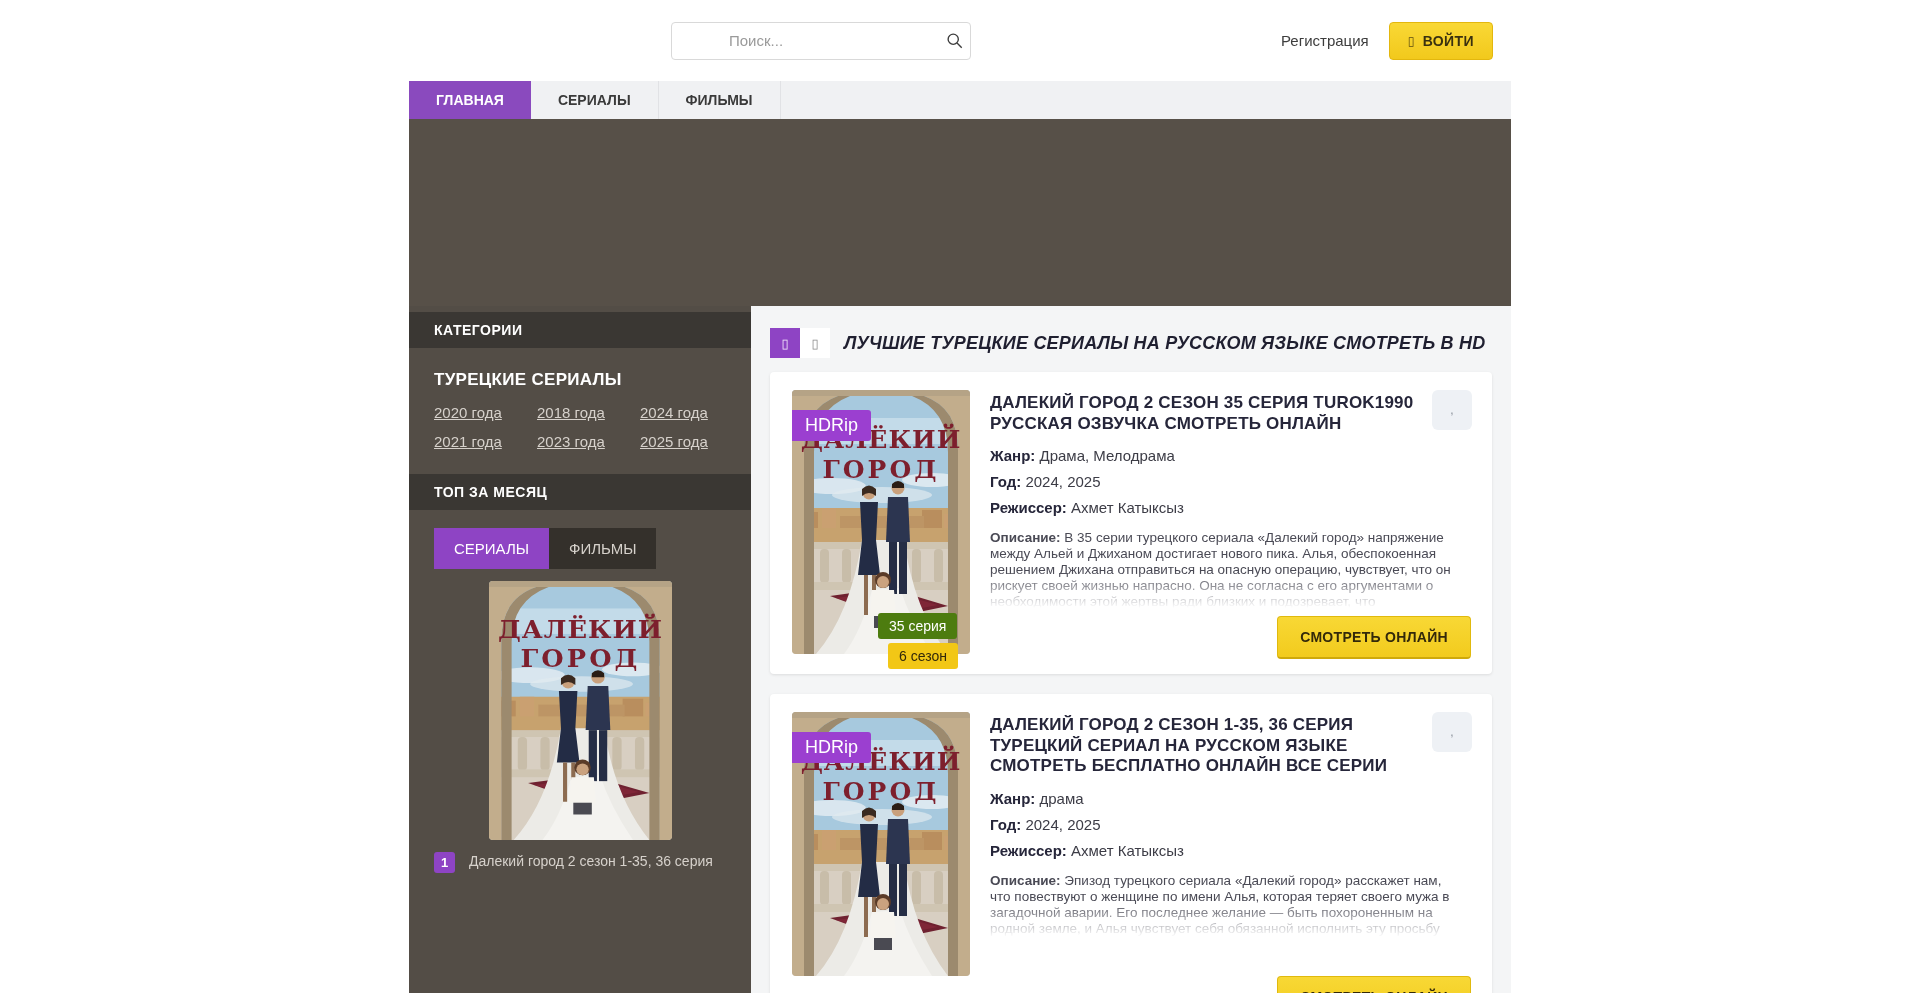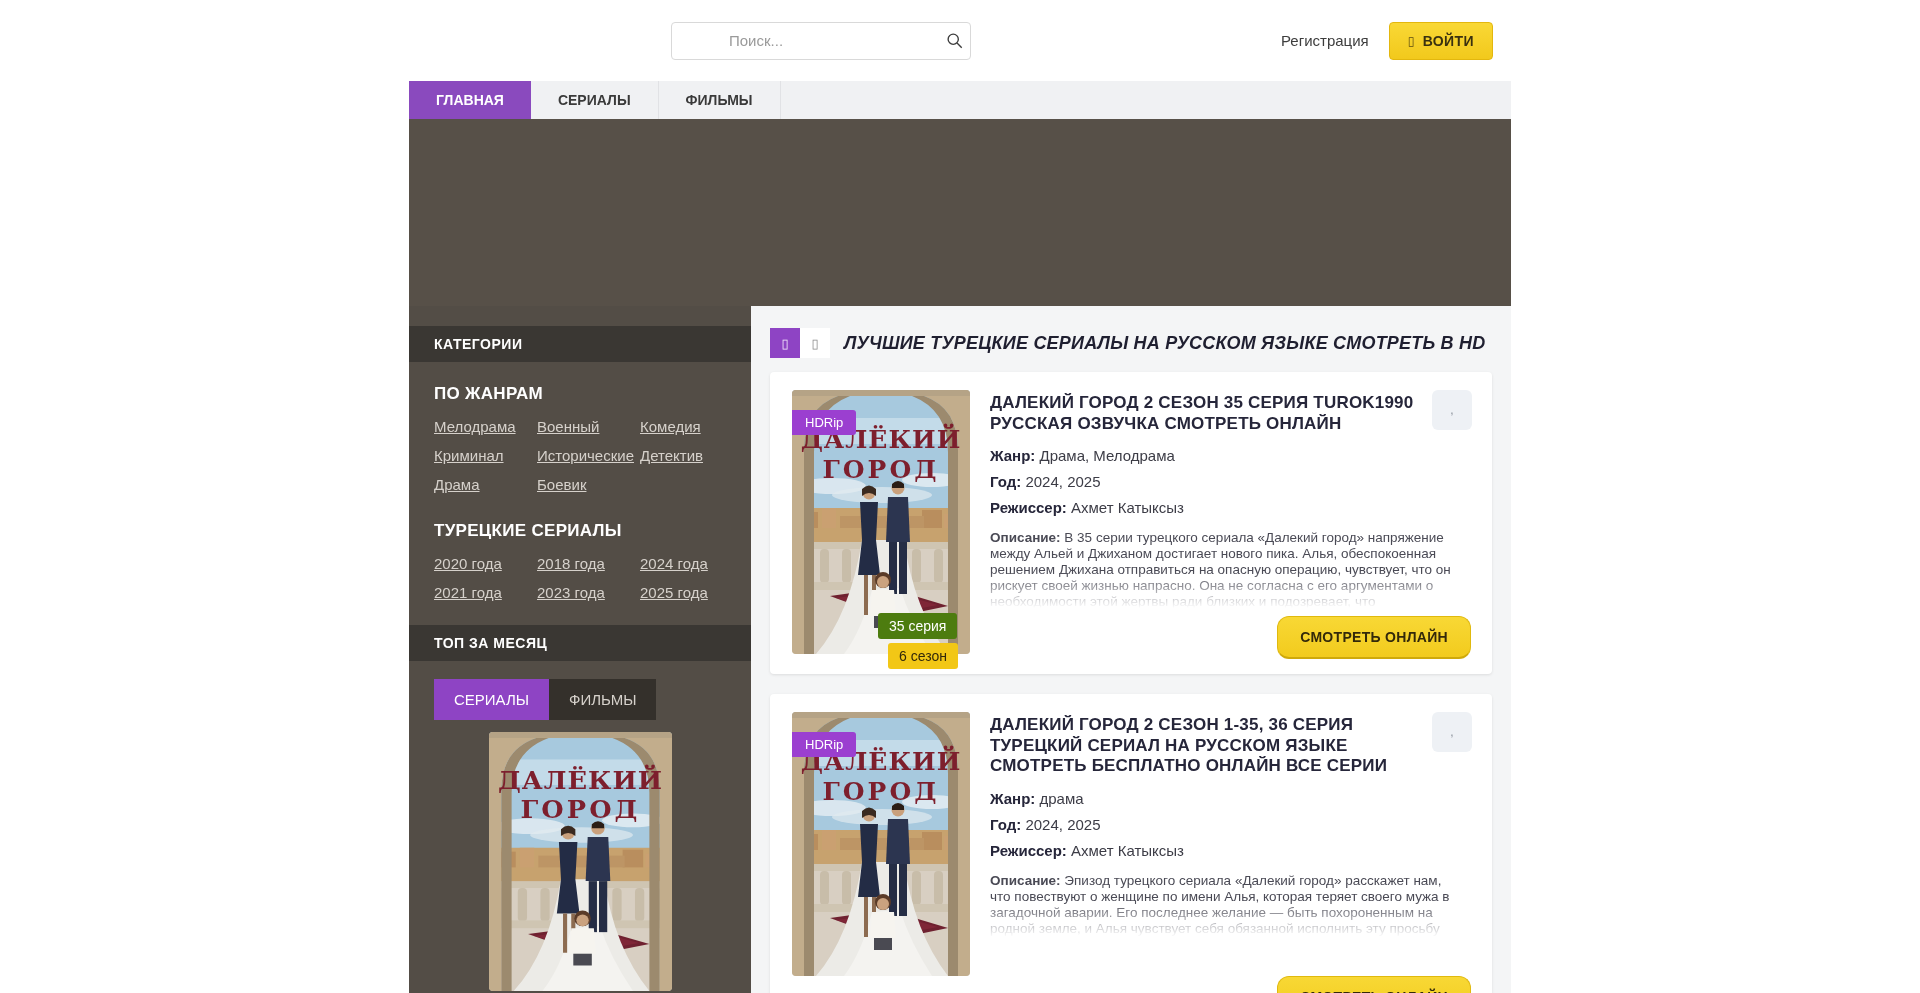--- a/index.html
+++ b/index.html
@@ -30,21 +30,21 @@
   .nav-item.active { background:#8a4abe; color:#fff; border-right:0; }
 
   
   .hero { height:187px; background:#575048; }
 
   
   .columns { display:flex; height:687px; }
   .sidebar { width:342px; background:#534d46; flex-shrink:0; }
   .side-bar-title { height:36px; background:#3a3733; color:#fff; font-weight:bold;
     font-size:14px; letter-spacing:.5px; display:flex; align-items:center; padding:0 25px;
-    margin-top:20px; }
+    margin-top:6px; }
   .side-section { padding:22px 25px 6px 25px; }
   .side-heading { color:#fff; font-weight:bold; font-size:17px; letter-spacing:.3px;
     margin-bottom:14px; }
   .link-grid { display:grid; grid-template-columns:103px 103px 1fr; row-gap:12px; }
   .side-link { color:#d6d1cb; font-size:15px; text-decoration:underline; }
   .top-tabs { display:flex; margin:18px 0 0 25px; }
   .top-tab { height:41px; padding:0 20px; display:flex; align-items:center; font-size:15px;
     color:#d6d1cb; background:#34302b; cursor:pointer; border:0; font-family:inherit; }
   .top-tab.active { background:#8e44c4; color:#fff; }
   .side-poster-wrap { width:183px; height:259px; margin:12px auto 0 auto; position:relative;
@@ -67,21 +67,21 @@
 
   .card { background:#fff; border-radius:4px; box-shadow:0 1px 3px rgba(0,0,0,.10);
     position:relative; padding:18px 20px 15px 22px; display:flex; gap:20px; }
   .card + .card { margin-top:20px; }
   .card-1 { height:302px; }
   .card-2 { height:340px; }
   .poster { width:178px; height:264px; border-radius:4px; overflow:hidden; position:relative;
     flex-shrink:0; }
   .poster svg, .side-poster-wrap svg { display:block; width:100%; height:100%; }
   .quality-badge { position:absolute; top:20px; left:0; background:#9b3fd0; color:#fff;
-    font-size:13px; padding:5px 13px; border-radius:0 3px 3px 0; }
+    font-size:18px; padding:5px 13px; border-radius:0 3px 3px 0; }
   .episode-badge { position:absolute; right:10px; bottom:40px; background:#4d7c0f; color:#fff;
     font-size:14px; padding:5px 11px; border-radius:3px; }
   .season-badge { position:absolute; right:10px; bottom:8px; background:#f2c716; color:#33290a;
     font-size:14px; padding:5px 11px; border-radius:3px; }
 
   .card-body { flex:1; min-width:0; padding-top:3px; }
   .card-title { font-size:17px; font-weight:bold; color:#26263a; line-height:1.22;
     letter-spacing:.2px; text-decoration:none; display:block; width:450px; }
   .meta { margin-top:13px; font-size:15px; color:#3c3c46; }
   .meta + .meta { margin-top:9px; }
@@ -90,21 +90,21 @@
     overflow:hidden; position:relative; }
   .desc-1 { max-height:78px; }
   .desc-2 { max-height:64px; }
   .desc::after { content:""; position:absolute; left:0; right:0; bottom:0; height:36px;
     background:linear-gradient(rgba(255,255,255,0),#fff); }
   .bookmark-btn { position:absolute; top:18px; right:20px; width:40px; height:40px;
     background:#eef1f5; border:0; border-radius:6px; cursor:pointer; color:#8a9099;
     font-size:12px; }
   .watch-btn { position:absolute; right:21px; bottom:15px; height:43px; padding:0 22px;
     background:linear-gradient(#f8d835,#f2cb1d); border:1px solid #e0b90e;
-    border-bottom:2px solid #cfa90a; border-radius:12px; font-weight:bold; font-size:14px;
+    border-bottom:2px solid #cfa90a; border-radius:4px; font-weight:bold; font-size:14px;
     color:#33290a; letter-spacing:.3px; cursor:pointer; font-family:inherit; }
 </style>
 </head>
 <body>
 
 <div class="page">
 
   <header class="top-header">
     <div class="search-box">
       <input type="text" placeholder="Поиск..." style="">
@@ -128,33 +128,20 @@
     <a href="#" class="nav-item">ФИЛЬМЫ</a>
   </nav>
 
   <div class="hero"></div>
 
   <div class="columns">
 
     <aside class="sidebar">
       <div class="side-bar-title">КАТЕГОРИИ</div>
 
-      <div class="side-section">
-        <div class="side-heading">ПО ЖАНРАМ</div>
-        <div class="link-grid">
-          <a href="#" class="side-link">Мелодрама</a>
-          <a href="#" class="side-link">Военный</a>
-          <a href="#" class="side-link">Комедия</a>
-          <a href="#" class="side-link">Криминал</a>
-          <a href="#" class="side-link">Исторические</a>
-          <a href="#" class="side-link">Детектив</a>
-          <a href="#" class="side-link">Драма</a>
-          <a href="#" class="side-link">Боевик</a>
-        </div>
-      </div>
 
       <div class="side-section">
         <div class="side-heading">ТУРЕЦКИЕ СЕРИАЛЫ</div>
         <div class="link-grid">
           <a href="#" class="side-link">2020 года</a>
           <a href="#" class="side-link">2018 года</a>
           <a href="#" class="side-link">2024 года</a>
           <a href="#" class="side-link">2021 года</a>
           <a href="#" class="side-link">2023 года</a>
           <a href="#" class="side-link">2025 года</a>

